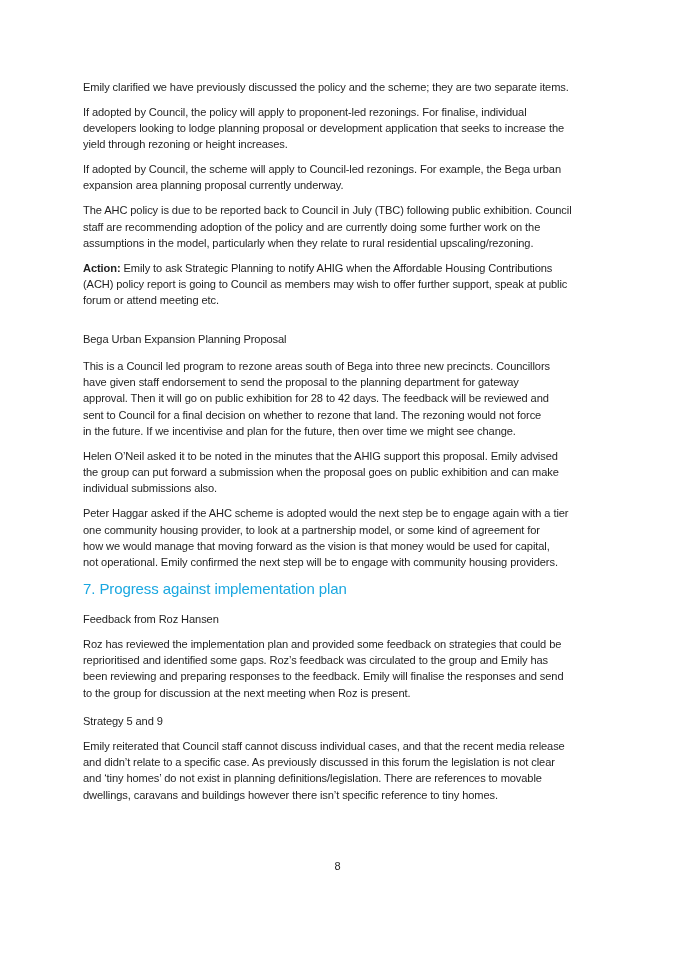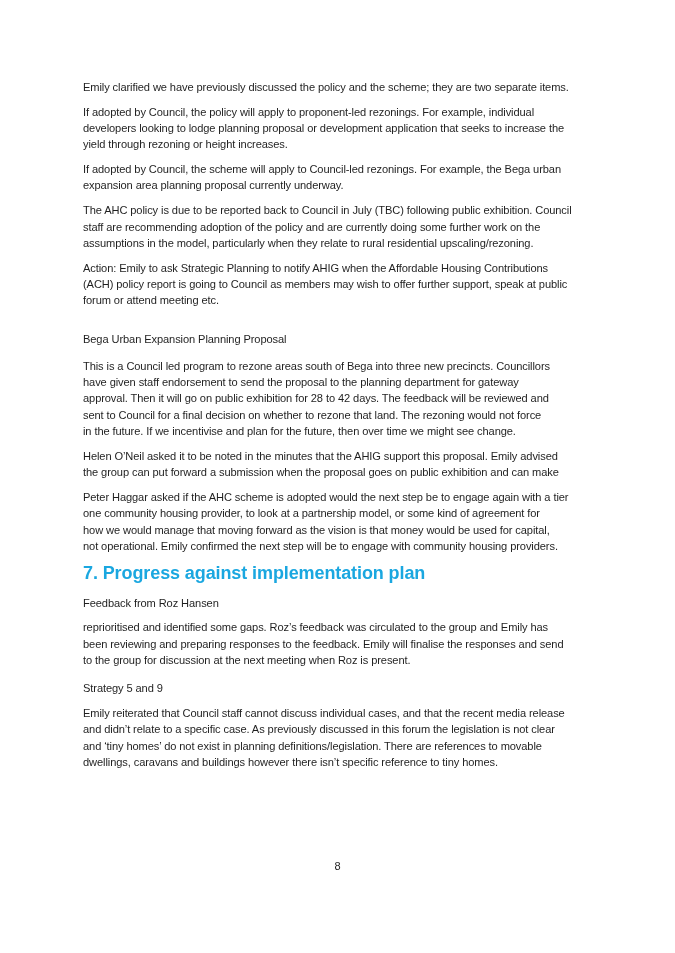--- a/index.html
+++ b/index.html
@@ -12,42 +12,42 @@
     }
     .content {
       position: absolute; left: 83px; top: 79px; width: 520px;
       font-size: 11.1px; line-height: 16.3px;
       letter-spacing: -0.1px;
     }
     .para { margin: 0 0 8.5px 0; }
     .line { display: block; white-space: nowrap; }
     .subhead { font-weight: normal; margin: 22px 0 11px 0; }
     .subhead.tight { margin: 12px 0 8.5px 0; }
-    .bold { font-weight: normal; }
+    .bold { font-weight: bold; }
     .section-heading {
-      color: #1aa7e0; font-size: 18px; line-height: 20px;
-      margin: 0 0 12px 0; font-weight: bold; white-space: nowrap;
+      color: #1aa7e0; font-size: 15px; line-height: 20px;
+      margin: 0 0 12px 0; font-weight: normal; white-space: nowrap;
     }
     .page-number {
       position: absolute; top: 860px; left: 0; width: 675px;
       text-align: center; font-size: 11px; color: #1f1f1f;
     }
   </style>
 </head>
 <body>
 
 <div class="page">
   <div class="content">
 
     <p class="para">
       <span class="line">Emily clarified we have previously discussed the policy and the scheme; they are two separate items.</span>
     </p>
 
     <p class="para">
-      <span class="line">If adopted by Council, the policy will apply to proponent-led rezonings. For example, individual</span>
+      <span class="line">If adopted by Council, the policy will apply to proponent-led rezonings. For finalise, individual</span>
       <span class="line">developers looking to lodge planning proposal or development application that seeks to increase the</span>
       <span class="line">yield through rezoning or height increases.</span>
     </p>
 
     <p class="para">
       <span class="line">If adopted by Council, the scheme will apply to Council-led rezonings. For example, the Bega urban</span>
       <span class="line">expansion area planning proposal currently underway.</span>
     </p>
 
     <p class="para">
@@ -68,34 +68,36 @@
       <span class="line">This is a Council led program to rezone areas south of Bega into three new precincts. Councillors</span>
       <span class="line">have given staff endorsement to send the proposal to the planning department for gateway</span>
       <span class="line">approval. Then it will go on public exhibition for 28 to 42 days. The feedback will be reviewed and</span>
       <span class="line">sent to Council for a final decision on whether to rezone that land. The rezoning would not force</span>
       <span class="line">in the future. If we incentivise and plan for the future, then over time we might see change.</span>
     </p>
 
     <p class="para">
       <span class="line">Helen O’Neil asked it to be noted in the minutes that the AHIG support this proposal. Emily advised</span>
       <span class="line">the group can put forward a submission when the proposal goes on public exhibition and can make</span>
+      <span class="line">individual submissions also.</span>
     </p>
 
     <p class="para">
       <span class="line">Peter Haggar asked if the AHC scheme is adopted would the next step be to engage again with a tier</span>
       <span class="line">one community housing provider, to look at a partnership model, or some kind of agreement for</span>
       <span class="line">how we would manage that moving forward as the vision is that money would be used for capital,</span>
       <span class="line">not operational. Emily confirmed the next step will be to engage with community housing providers.</span>
     </p>
 
     <h2 class="section-heading">7. Progress against implementation plan</h2>
 
     <p class="para subhead tight">Feedback from Roz Hansen</p>
 
     <p class="para">
+      <span class="line">Roz has reviewed the implementation plan and provided some feedback on strategies that could be</span>
       <span class="line">reprioritised and identified some gaps. Roz’s feedback was circulated to the group and Emily has</span>
       <span class="line">been reviewing and preparing responses to the feedback. Emily will finalise the responses and send</span>
       <span class="line">to the group for discussion at the next meeting when Roz is present.</span>
     </p>
 
     <p class="para subhead tight">Strategy 5 and 9</p>
 
     <p class="para">
       <span class="line">Emily reiterated that Council staff cannot discuss individual cases, and that the recent media release</span>
       <span class="line">and didn’t relate to a specific case. As previously discussed in this forum the legislation is not clear</span>

